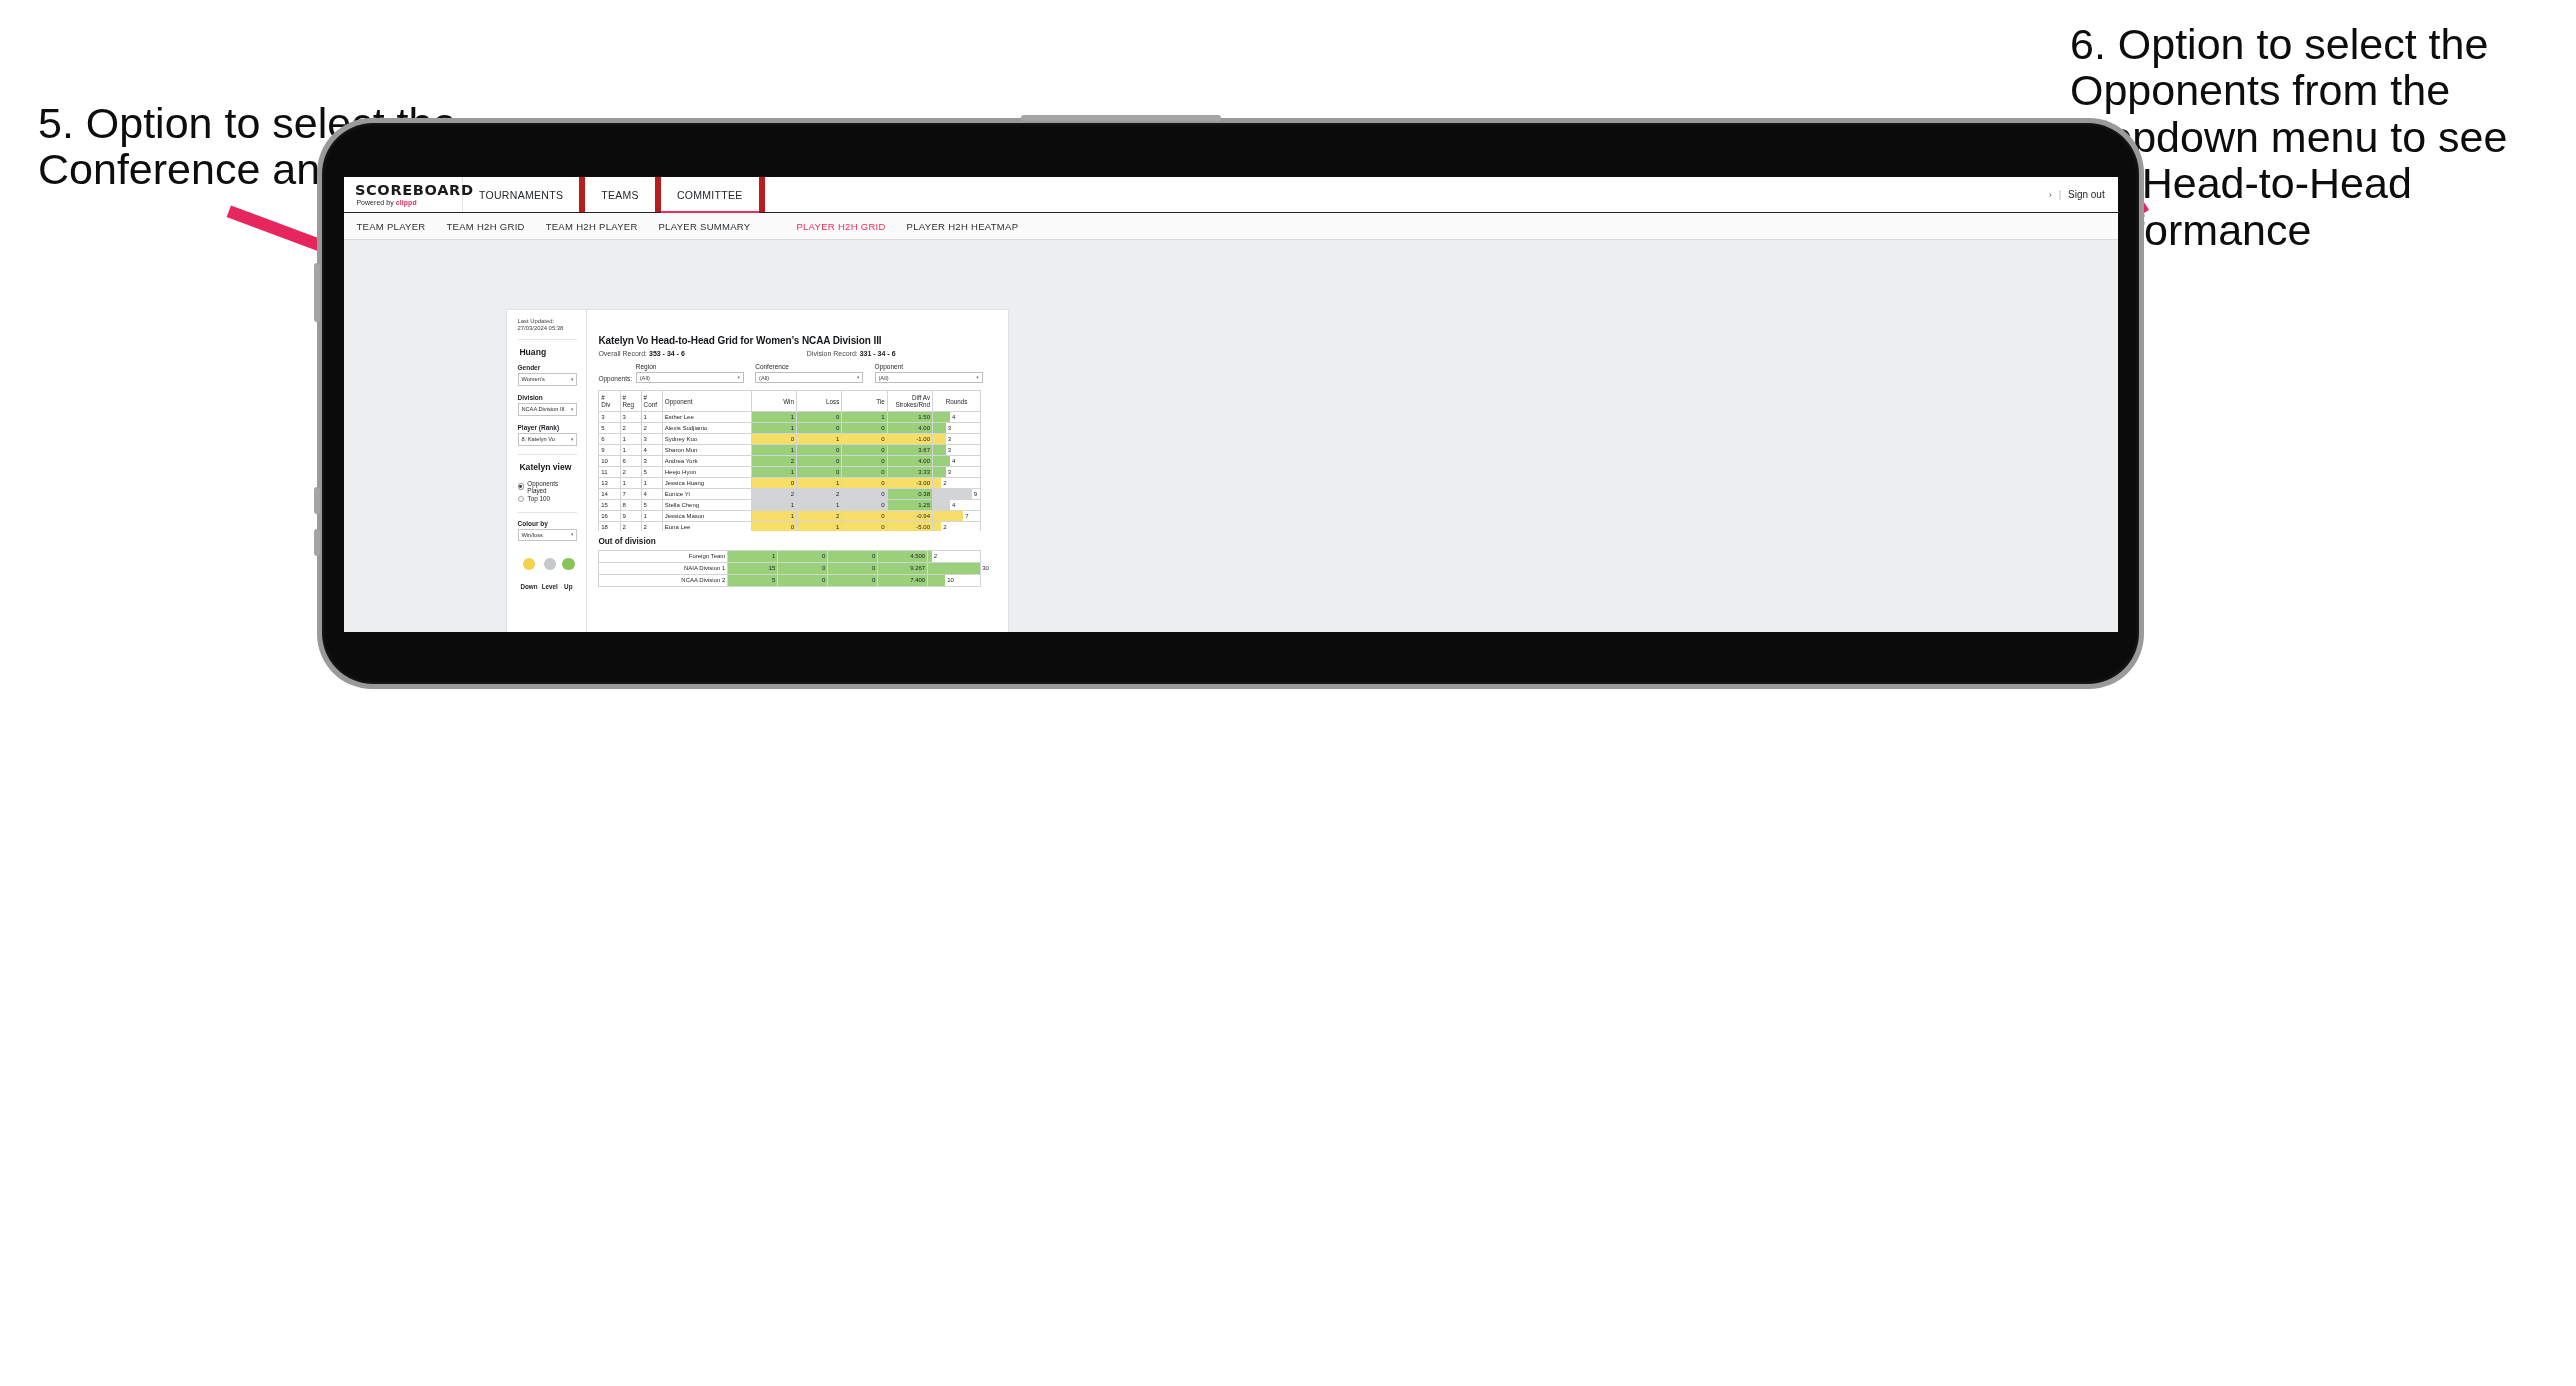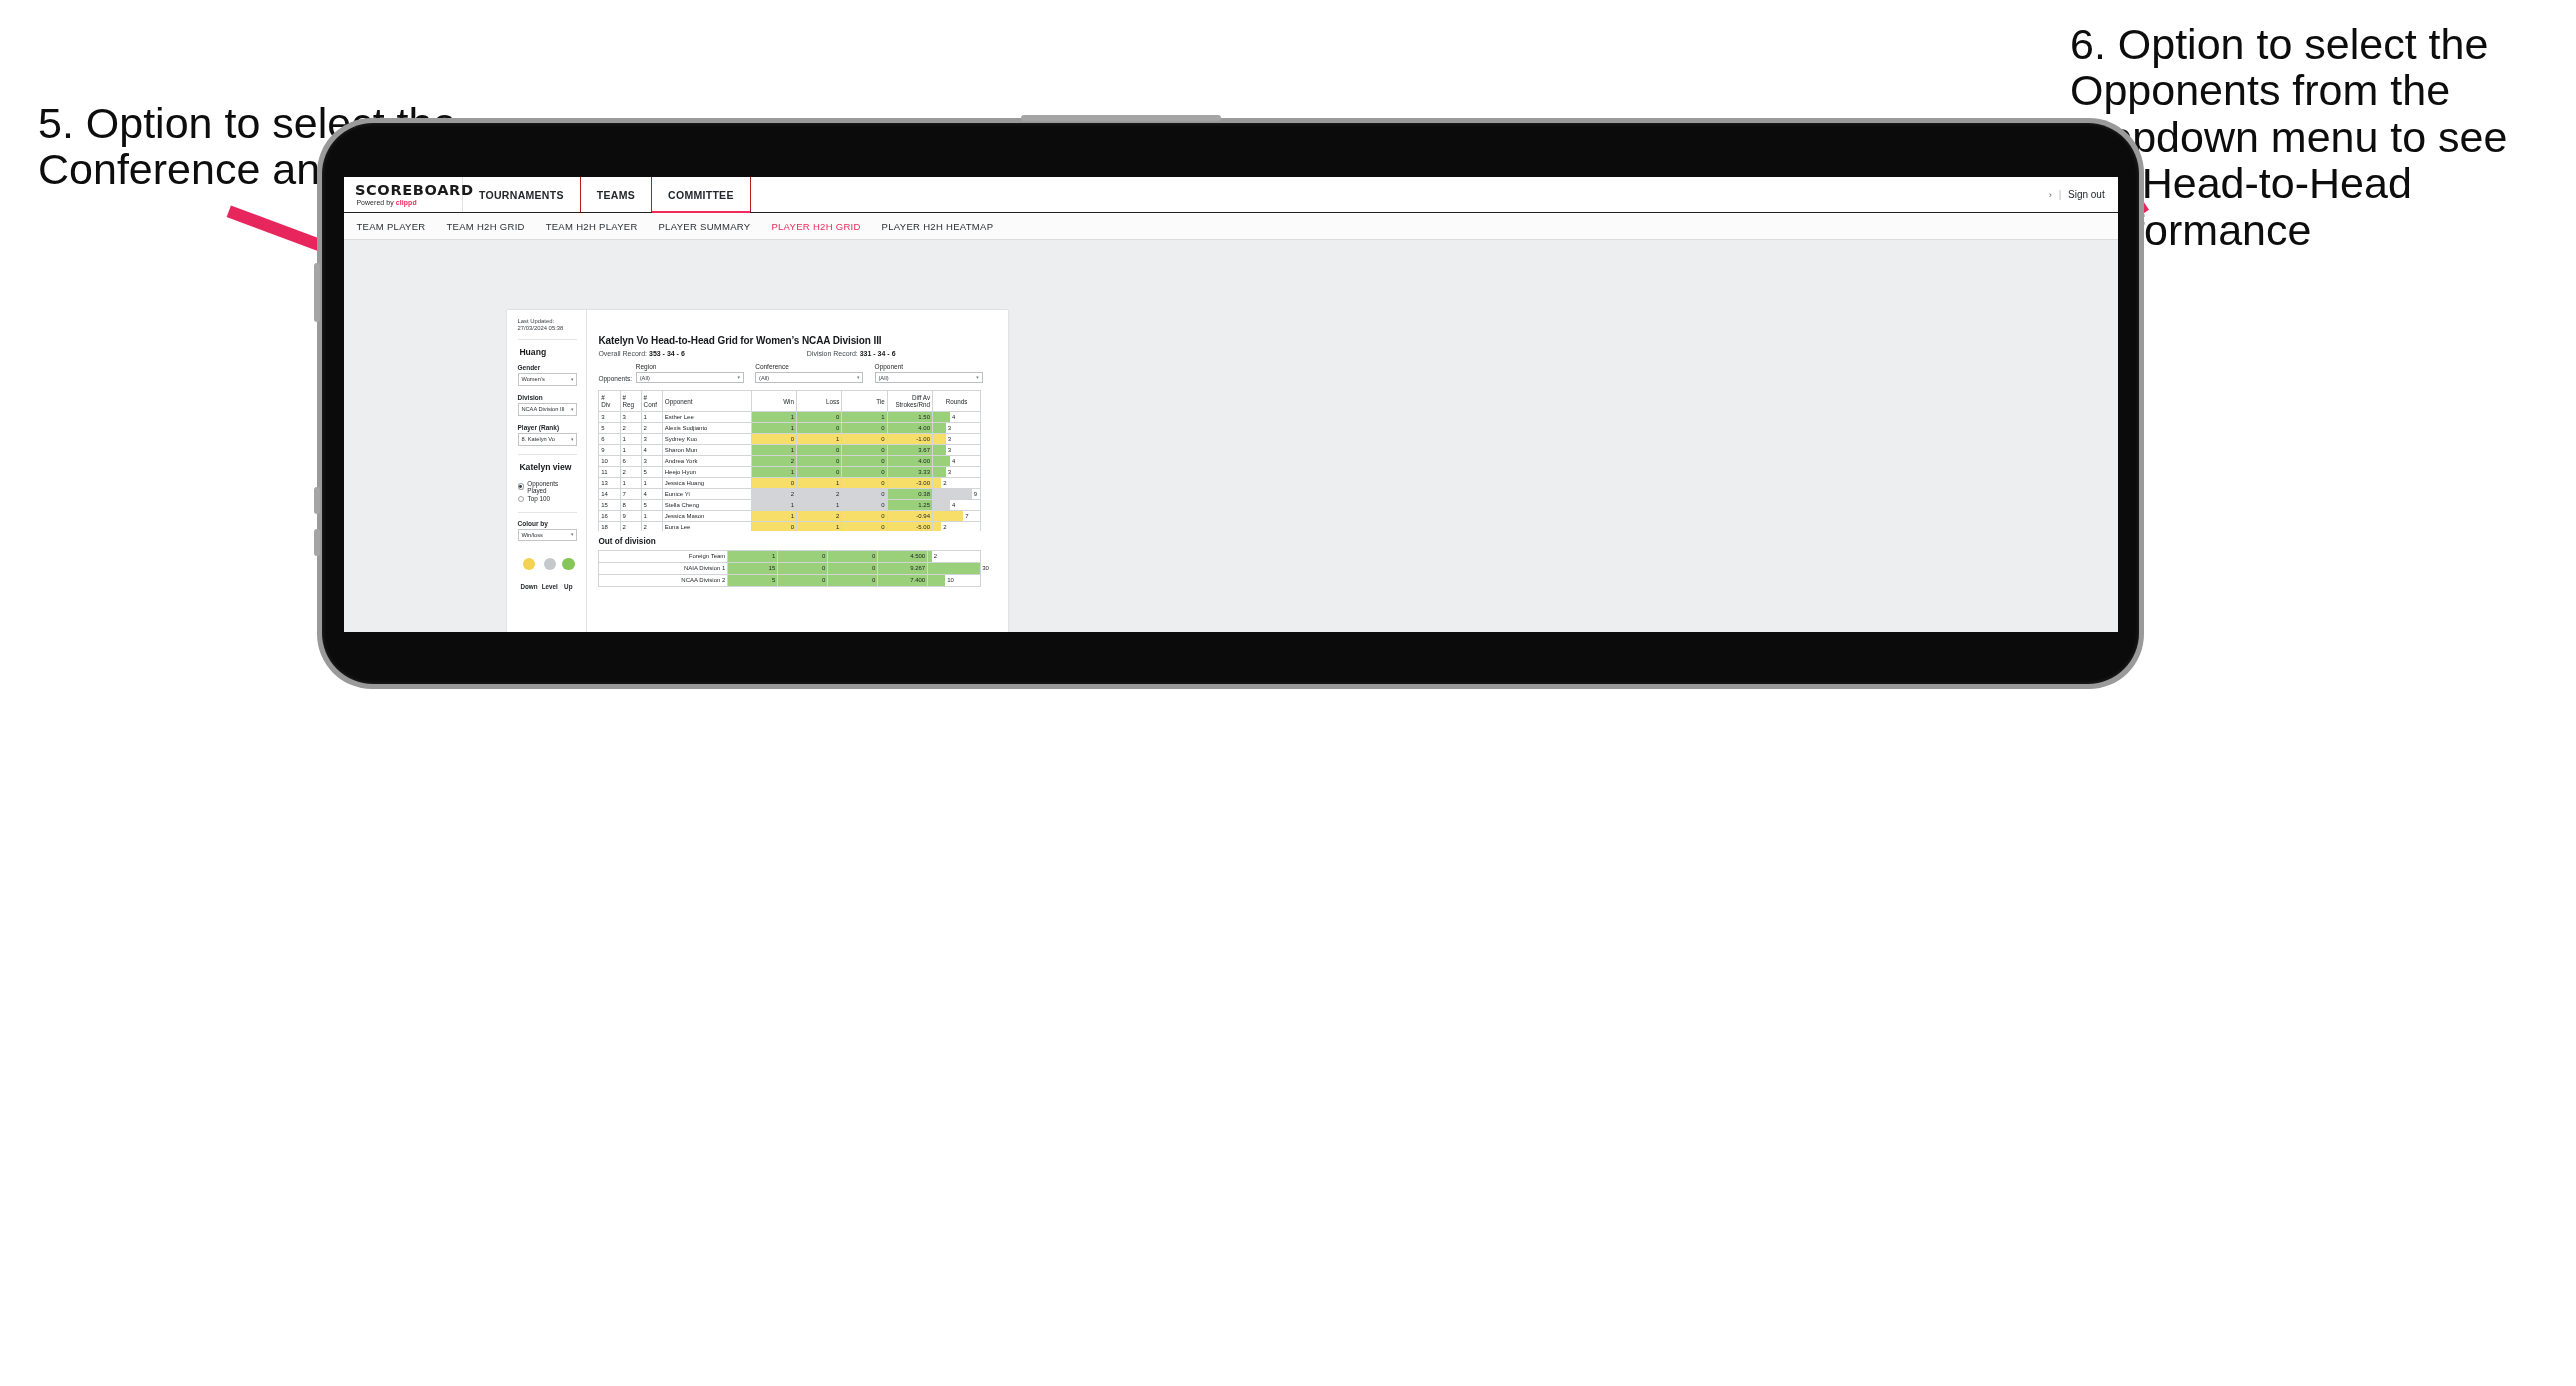--- a/index.html
+++ b/index.html
@@ -34,33 +34,33 @@
   .nav1{height:35px;background:#fff;display:flex;align-items:stretch;
         border-bottom:1px solid #222;position:relative;}
   .logo-box{width:119px;display:flex;flex-direction:column;justify-content:center;
         padding-left:12.4px;border-right:1px solid #e3e3e3;box-sizing:border-box;}
   .logo-main{font-family:"DejaVu Sans",sans-serif;font-weight:700;font-size:14.3px;
         letter-spacing:0.6px;color:#1a1a1a;line-height:1;transform:scaleX(1.02);}
   .logo-sub{font-size:6.9px;color:#2a2a2a;margin-top:1.9px;letter-spacing:0.1px;}
   .logo-sub b{color:#ee2b5b;font-weight:700;}
   .nav1 a{display:flex;align-items:center;padding:0 16px;font-size:10.5px;
         color:#23272b;text-decoration:none;letter-spacing:0.3px;
-        border-right:1px solid #b91c1c;position:relative;font-weight:bold;}
+        border-right:6px solid #b91c1c;position:relative;}
   .nav1 a.active::after{content:"";position:absolute;left:0;right:0;bottom:-1px;
         height:1.9px;background:#ee2b5b;}
   .nav-right{margin-left:auto;display:flex;align-items:center;gap:6.7px;
         padding-right:13.3px;font-size:10px;color:#23272b;}
   .nav-right .chev{color:#555;font-size:9.5px;}
   .nav-right .sep{color:#bbb;}
 
   .nav2{height:26px;background:#fbfbfb;display:flex;align-items:center;
         padding-left:12.4px;gap:0;border-bottom:1px solid #d9dbde;}
   .nav2 a{font-size:9.5px;color:#2b2f33;text-decoration:none;letter-spacing:0.3px;
         padding:0 13.3px 0 0;margin-right:7.6px;}
-  .nav2 a.active{color:#ee2b5b;}
+  .nav2 a.active{color:#ee2b5b;margin-left:25px;}
 
   
   #sheet{position:absolute;left:163px;top:133px;width:501px;height:343px;
      background:#fff;box-shadow:0 0 1.9px rgba(0,0,0,.16);display:flex;}
 
   .side{width:80px;border-right:1px solid #e0e2e5;box-sizing:border-box;
         padding:7.6px 8.6px 0 10.5px;position:relative;}
   .lastupd{font-size:5.9px;color:#3c4146;line-height:1.25;margin-bottom:6.7px;}
   .hr{height:1px;background:#e2e4e7;margin:5.7px 0 6.7px 0;}
   .sec-title{font-size:8.6px;font-weight:700;color:#16181a;margin:0 0 7.6px 1.9px;}

